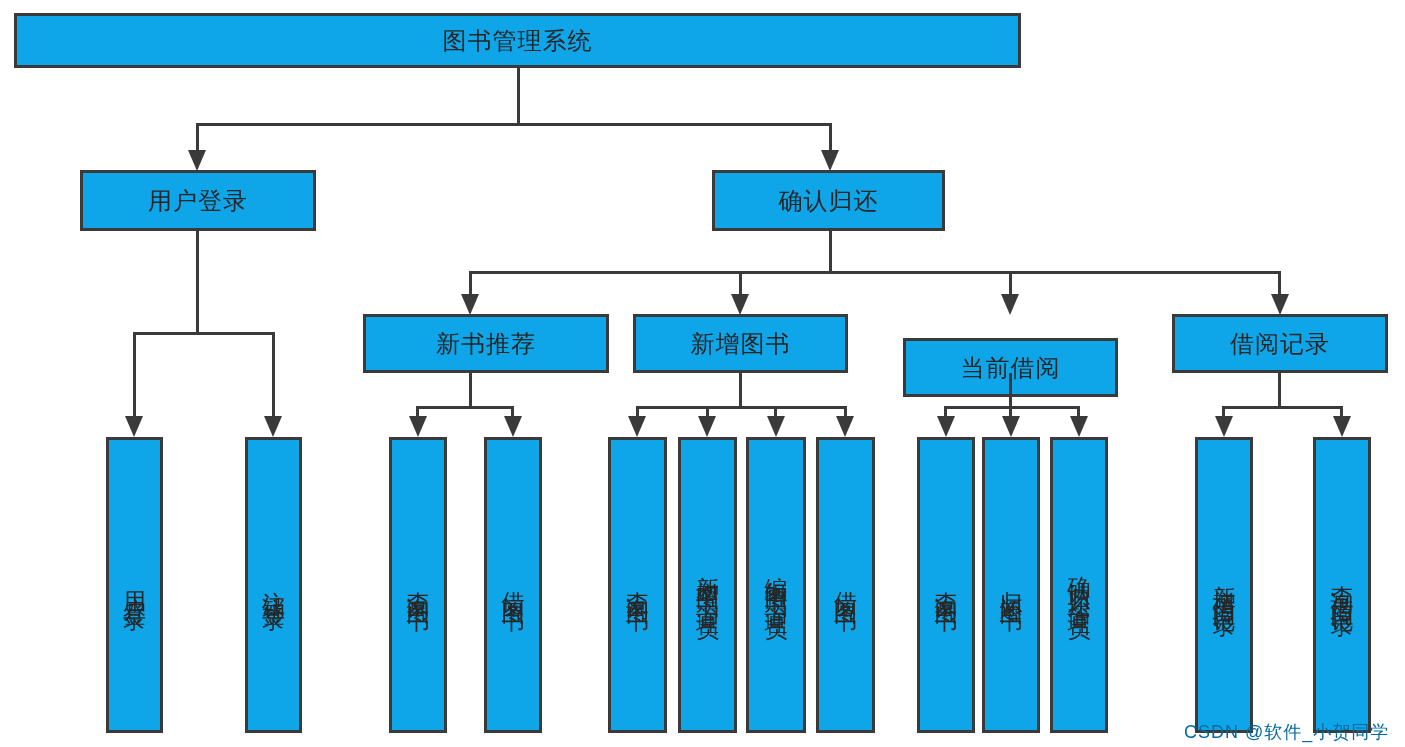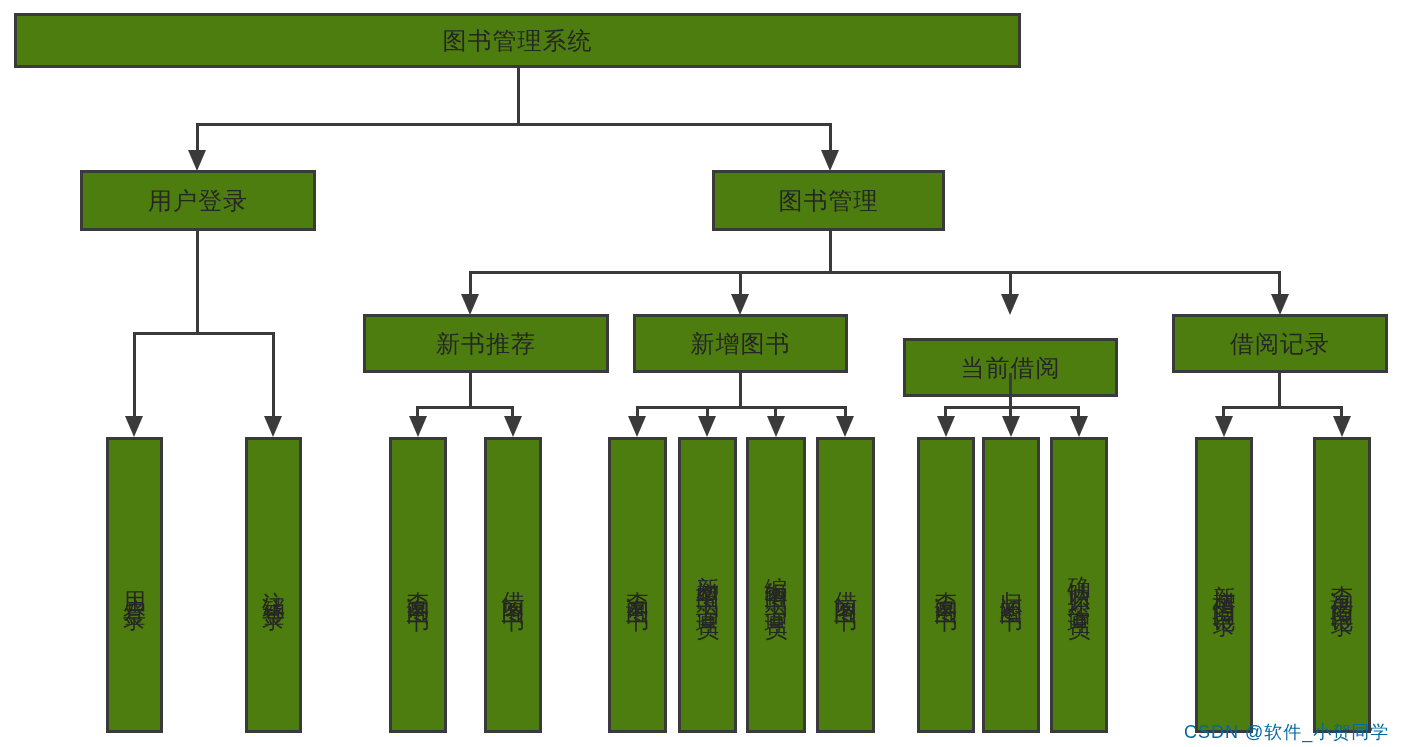--- a/index.html
+++ b/index.html
@@ -2,21 +2,21 @@
 <html><head>
 <meta charset="utf-8">
 <style>
   html,body{margin:0;padding:0;}
   body{
     width:1405px;height:747px;background:#ffffff;overflow:hidden;position:relative;
     font-family:"Liberation Sans","DejaVu Sans",sans-serif;
   }
   .canvas{position:absolute;left:0;top:0;width:1405px;height:747px;}
   .box{
-    position:absolute;box-sizing:border-box;border:3px solid #3a3a3a;background:#4d7c0f;
+    position:absolute;box-sizing:border-box;border:3px solid #3a3a3a;background:#0ea5e9;
     display:flex;align-items:center;justify-content:center;color:#262626;
   }
   .hlabel{font-size:24px;letter-spacing:1px;white-space:nowrap;}
   .vbox span{
     writing-mode:vertical-rl;text-orientation:mixed;
     font-size:23px;letter-spacing:6px;line-height:1;white-space:nowrap;color:#262626;
   }
   .hline{position:absolute;height:3px;background:#3a3a3a;}
   .vline{position:absolute;width:3px;background:#3a3a3a;}
   .arrow{
@@ -42,21 +42,21 @@
   <div class="hline" style="left:196px;top:123px;width:636px;"></div>
   <div class="vline" style="left:196px;top:123px;height:31px;"></div>
   <div class="vline" style="left:829px;top:123px;height:31px;"></div>
   <div class="arrow" style="left:188px;top:150px;"></div>
   <div class="arrow" style="left:821px;top:150px;"></div>
 
   <div class="box" style="left:80px;top:170px;width:236px;height:61px;">
     <span class="hlabel">用户登录</span>
   </div>
   <div class="box" style="left:712px;top:170px;width:233px;height:61px;">
-    <span class="hlabel">图书管理</span>
+    <span class="hlabel">确认归还</span>
   </div>
 
   <div class="vline" style="left:196px;top:231px;height:104px;"></div>
   <div class="hline" style="left:133px;top:332px;width:142px;"></div>
   <div class="vline" style="left:133px;top:332px;height:86px;"></div>
   <div class="vline" style="left:272px;top:332px;height:86px;"></div>
   <div class="arrow" style="left:125px;top:416px;"></div>
   <div class="arrow" style="left:264px;top:416px;"></div>
 
   <div class="vline" style="left:829px;top:231px;height:42px;"></div>

